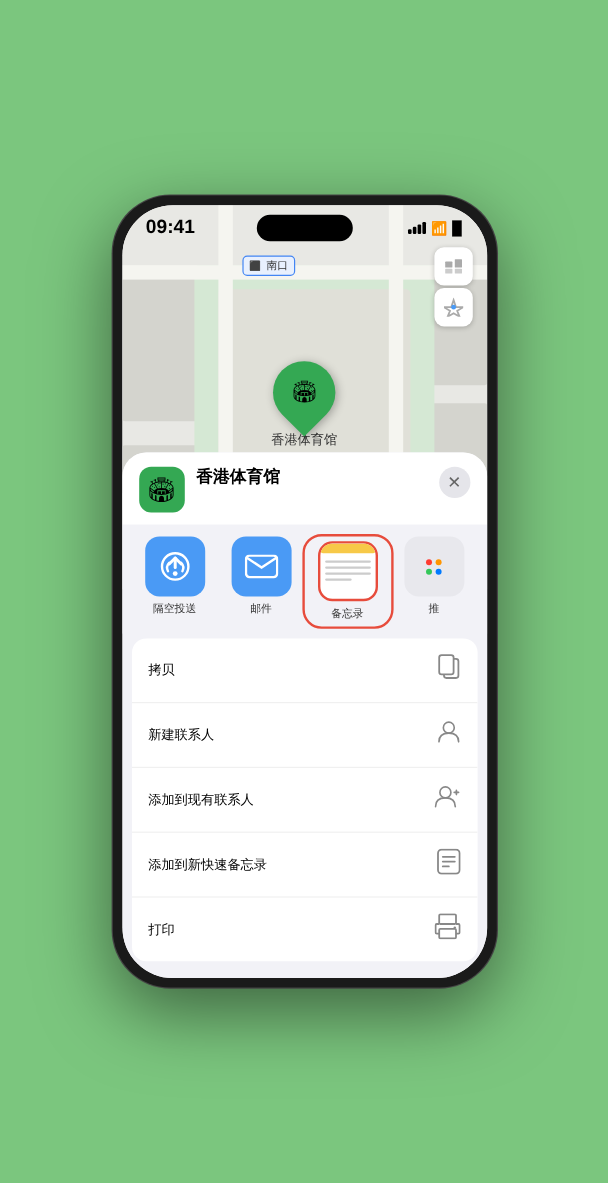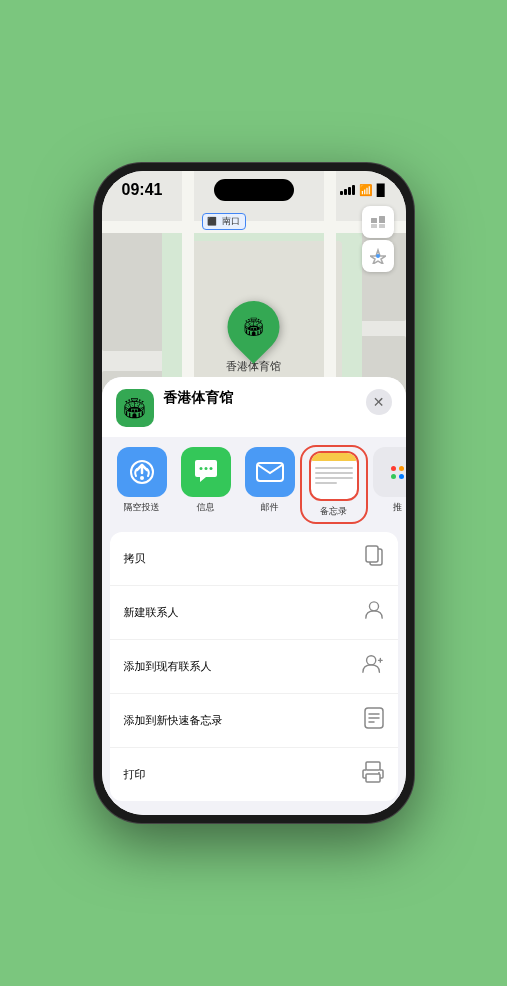--- a/index.html
+++ b/index.html
@@ -427,31 +427,20 @@
               <path d="M13 6 L13 14" stroke="white" stroke-width="2.5" stroke-linecap="round"></path>
               <path d="M8 11 L13 6 L18 11" stroke="white" stroke-width="2.5" stroke-linecap="round" stroke-linejoin="round" fill="none"></path>
               <path d="M7 17 Q5 13 8 10" stroke="white" stroke-width="2" stroke-linecap="round" fill="none"></path>
               <path d="M19 17 Q21 13 18 10" stroke="white" stroke-width="2" stroke-linecap="round" fill="none"></path>
               <circle cx="13" cy="19" r="2" fill="white"></circle>
             </svg>
           </div>
           <span class="share-label">隔空投送</span>
         </div>
 
-        <div class="share-item">
-          <div class="share-icon message">
-            <svg width="26" height="24" viewBox="0 0 26 24" fill="none">
-              <path d="M2 2 Q2 0 4 0 H22 Q24 0 24 2 V15 Q24 17 22 17 H13 L7 22 V17 H4 Q2 17 2 15 Z" fill="white"></path>
-              <circle cx="8" cy="8.5" r="1.5" fill="#34c759"></circle>
-              <circle cx="13" cy="8.5" r="1.5" fill="#34c759"></circle>
-              <circle cx="18" cy="8.5" r="1.5" fill="#34c759"></circle>
-            </svg>
-          </div>
-          <span class="share-label">信息</span>
-        </div>
 
         <div class="share-item">
           <div class="share-icon mail">
             <svg width="28" height="20" viewBox="0 0 28 20" fill="none">
               <rect x="1" y="1" width="26" height="18" rx="3" fill="none" stroke="white" stroke-width="2"></rect>
               <path d="M2 3 L14 11 L26 3" stroke="white" stroke-width="2" stroke-linecap="round" fill="none"></path>
             </svg>
           </div>
           <span class="share-label">邮件</span>
         </div>

